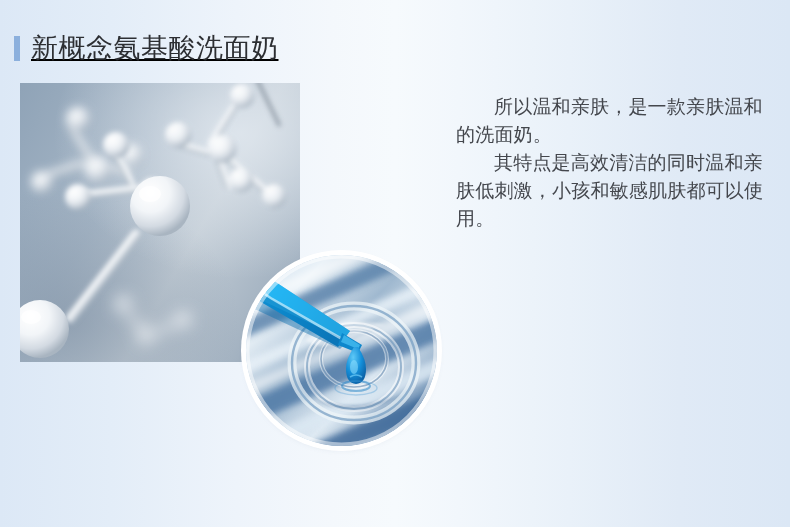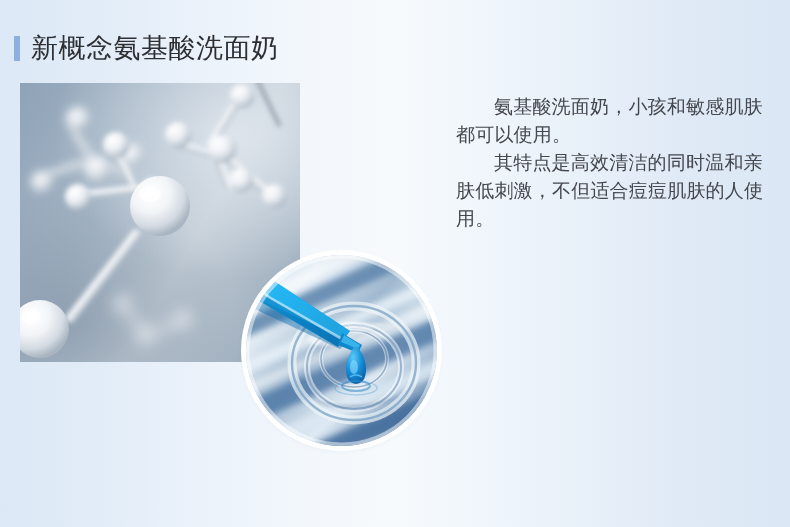--- a/index.html
+++ b/index.html
@@ -29,20 +29,21 @@
   }
 
   
   .title-row {
     position: absolute;
     left: 14px;
     top: 30px;
     display: flex;
     align-items: center;
     height: 36px;
+    text-decoration: underline;
   }
   .title-bar {
     width: 6px;
     height: 25px;
     background: #8cb0dd;
     margin-right: 11px;
     flex: none;
   }
   .title-text {
     font-size: 27px;
@@ -273,17 +274,17 @@
 
         <ellipse cx="110" cy="131" rx="14" ry="5" fill="none" stroke="#1e7fc4" stroke-width="2" opacity="0.5"></ellipse>
         <ellipse cx="110" cy="133" rx="21" ry="7" fill="none" stroke="#3f94d2" stroke-width="1.4" opacity="0.33"></ellipse>
 
         <circle cx="95.5" cy="95.5" r="95.5" fill="none" stroke="#ffffff" stroke-width="7" opacity="0.5"></circle>
       </g>
     </svg>
   </div>
 
   <div class="copy">
-    <p>氨基酸洗面奶，小孩和敏感肌肤都可以使用。</p>
-    <p>其特点是高效清洁的同时温和亲肤低刺激，不但适合痘痘肌肤的人使用。</p>
+    <p>所以温和亲肤，是一款亲肤温和的洗面奶。</p>
+    <p>其特点是高效清洁的同时温和亲肤低刺激，小孩和敏感肌肤都可以使用。</p>
   </div>
 
 </div>
 
 </body></html>

